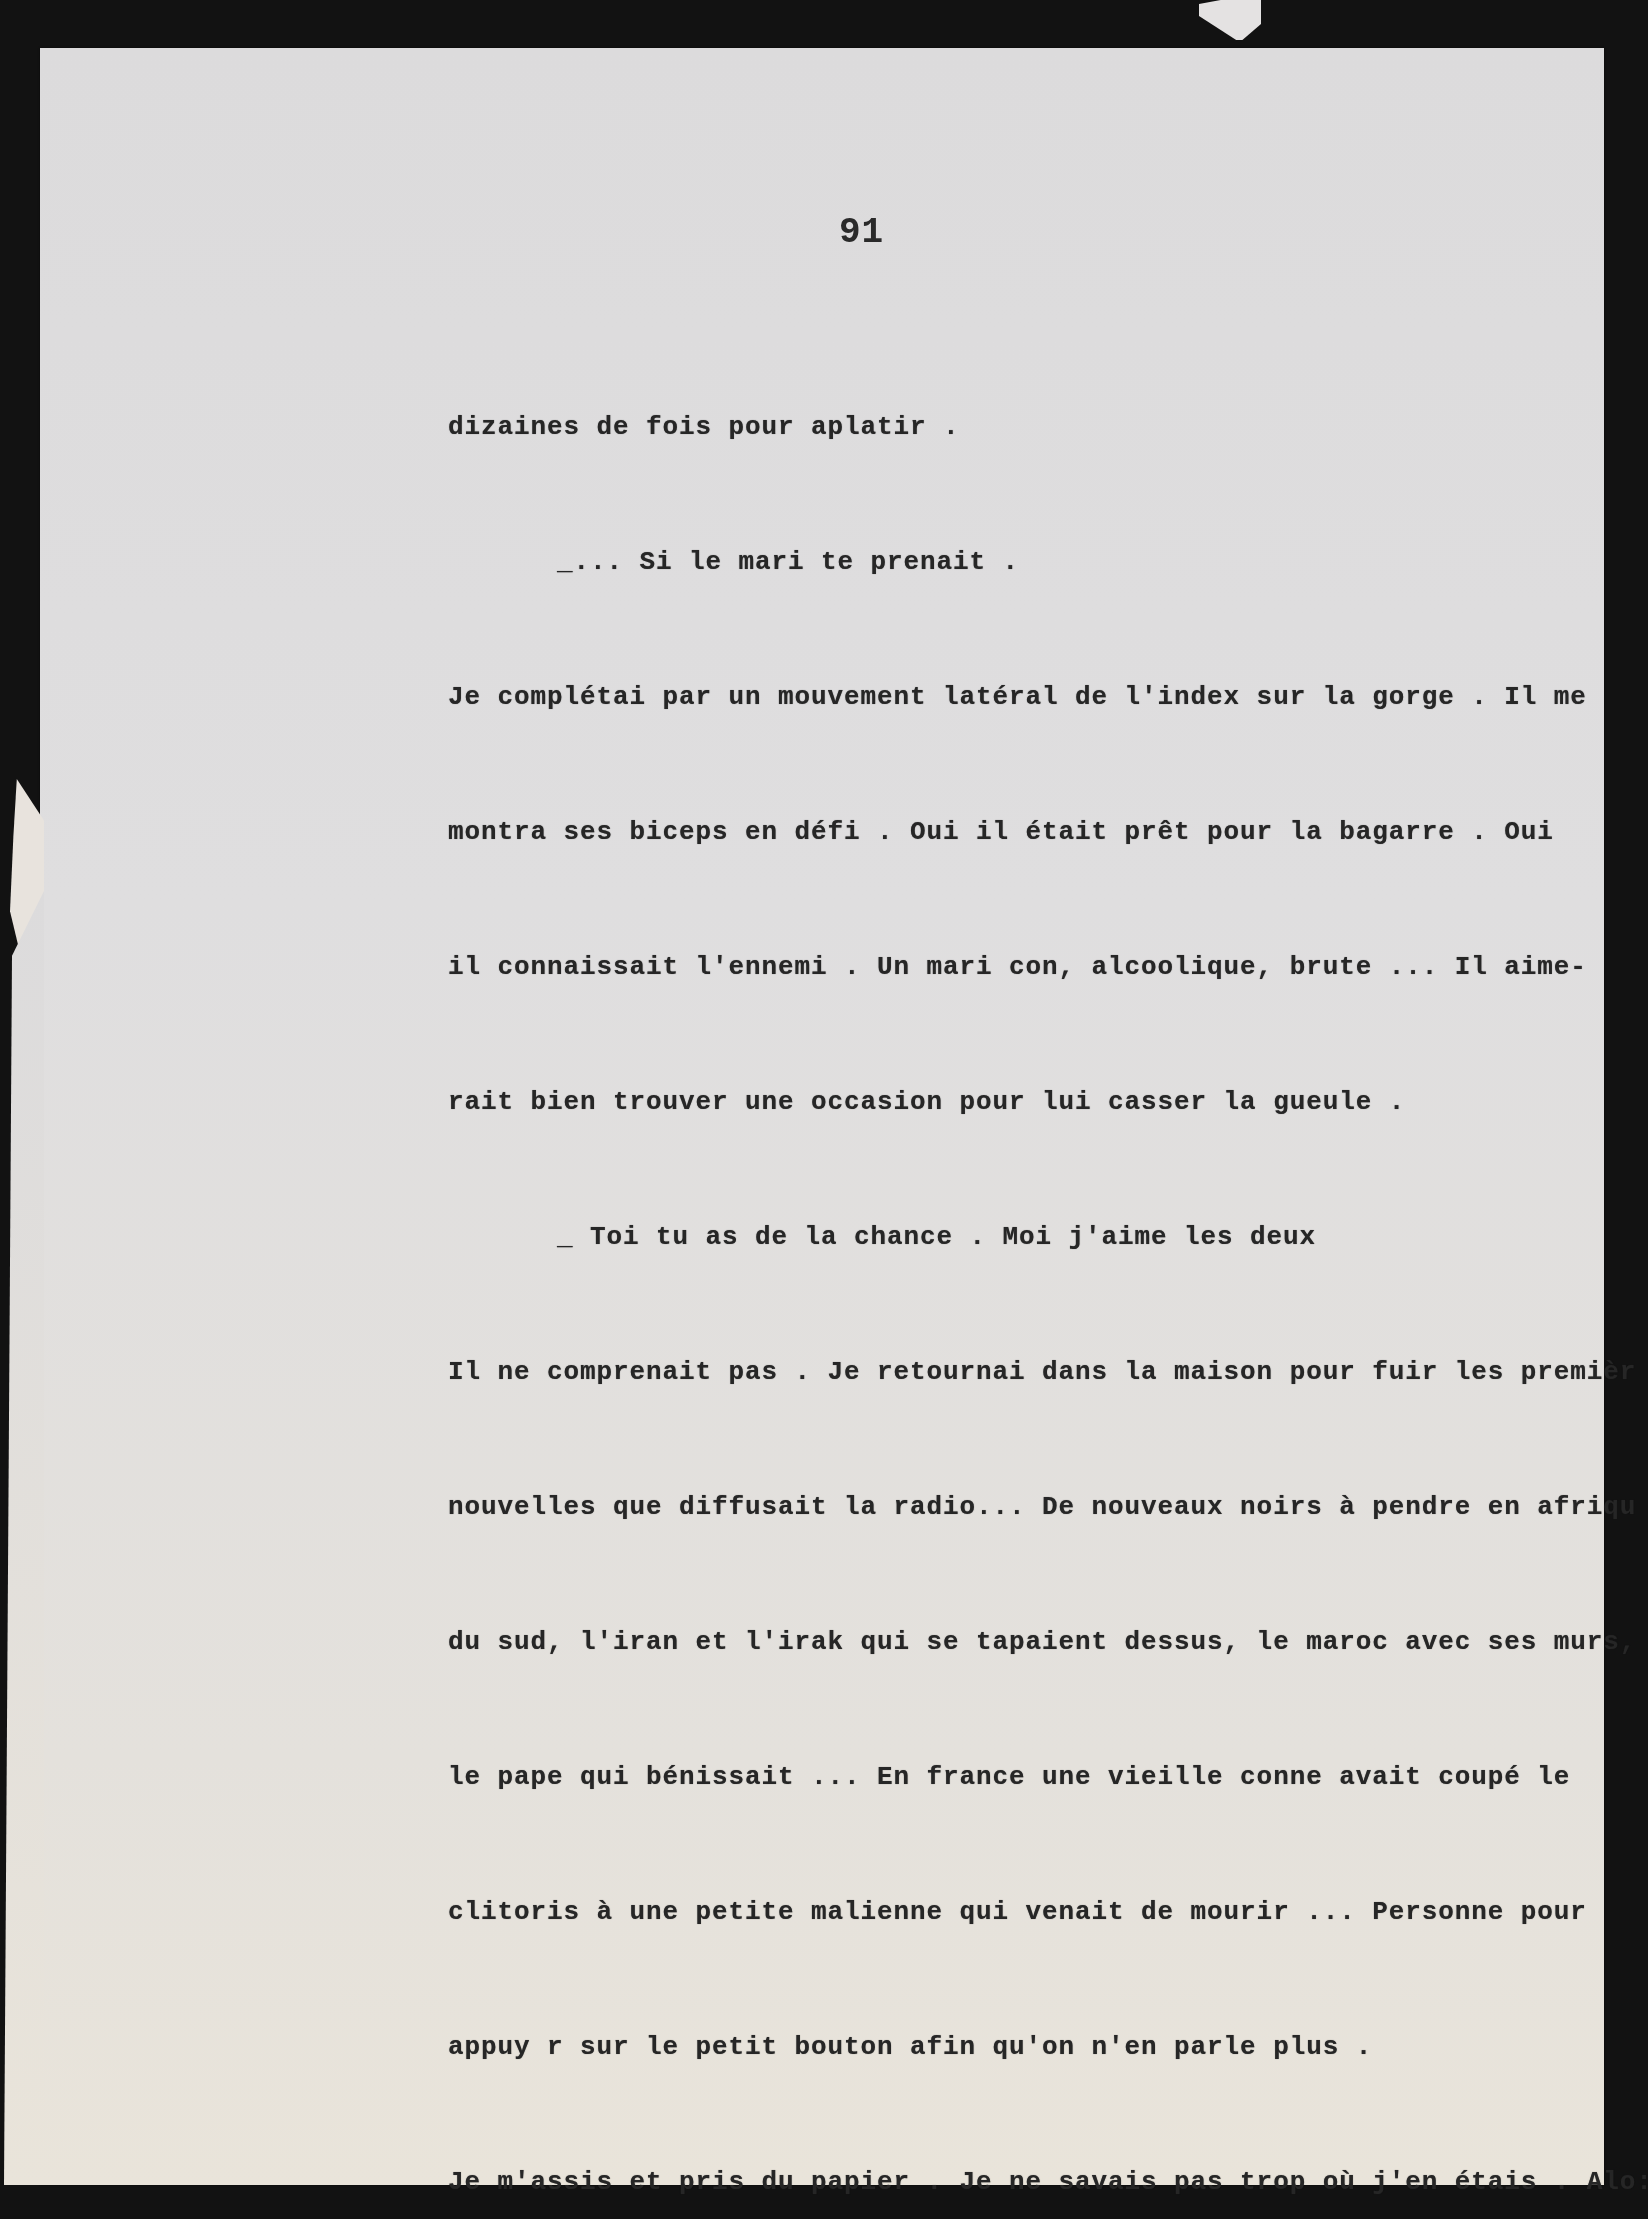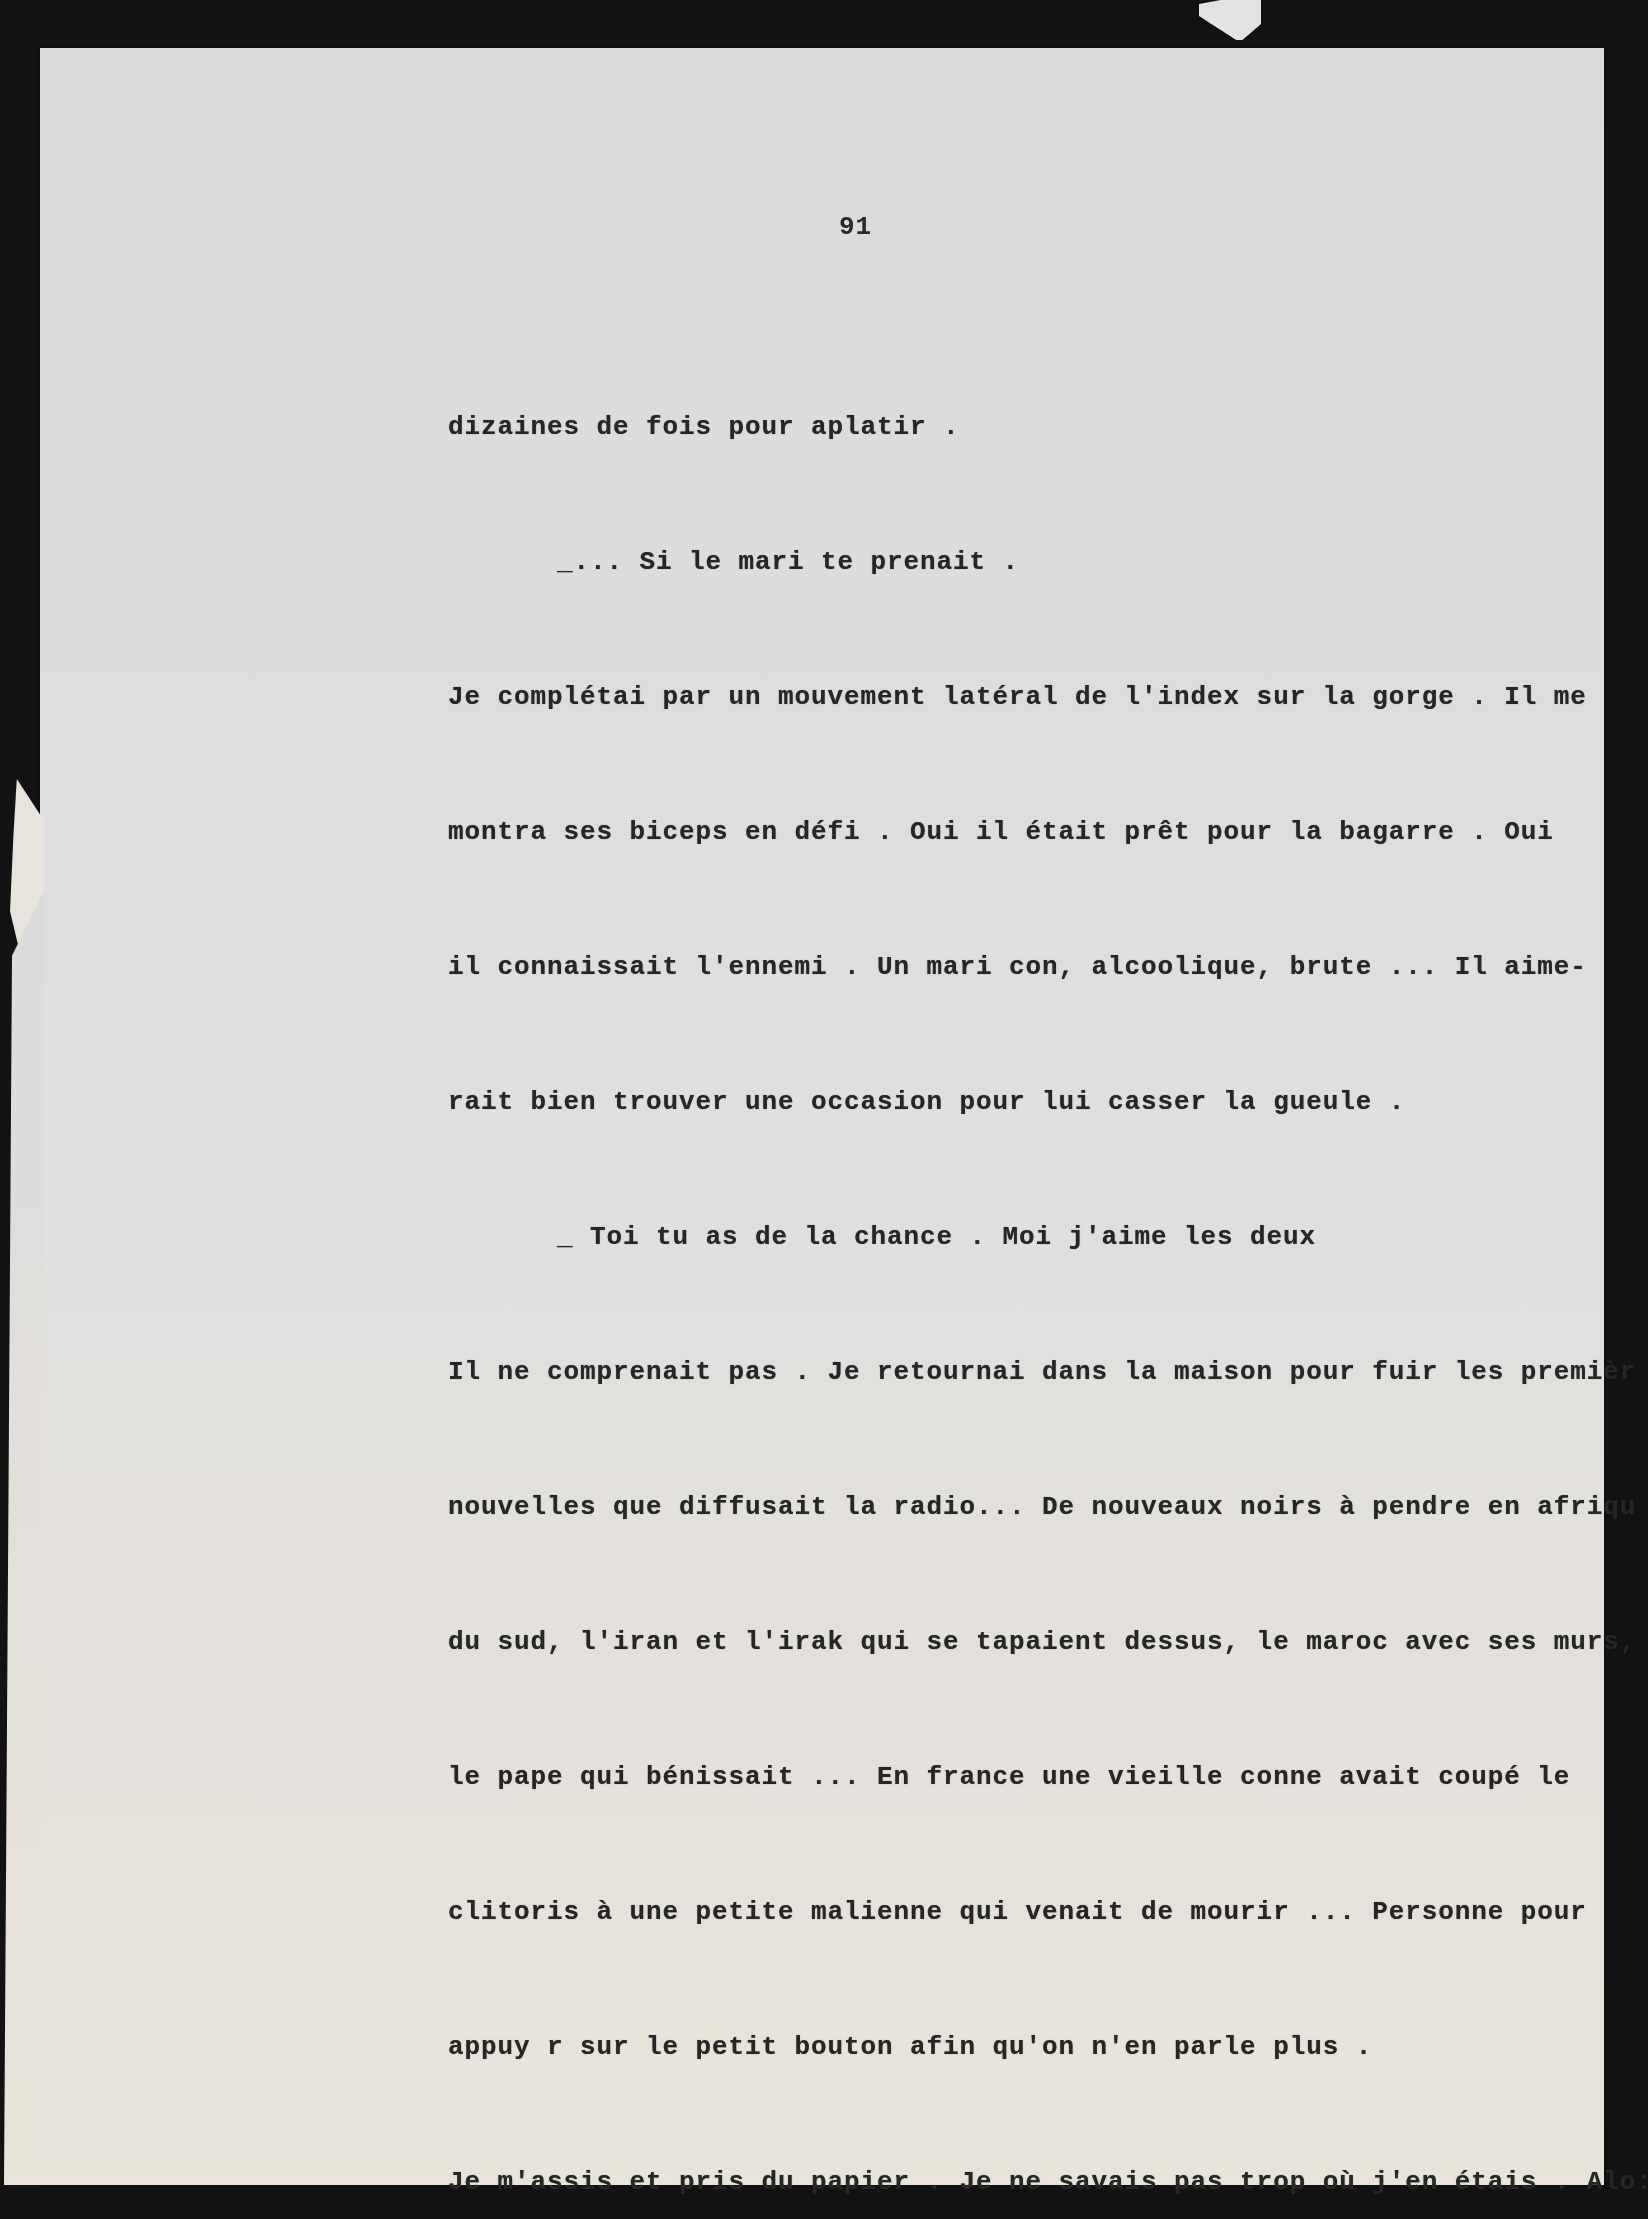--- a/index.html
+++ b/index.html
@@ -51,21 +51,21 @@
       top: 0;
       width: 62px;
       height: 40px;
       background: #e4e2e2;
       clip-path: polygon(0 10%, 35% 0, 100% 0, 100% 60%, 70% 100%, 60% 100%, 0 40%);
     }
     .page-number {
       position: absolute;
       left: 799px;
       top: 164px;
-      font-size: 26px;
+      font-size: 36px;
       font-weight: bold;
       color: #2a2a2a;
       letter-spacing: 1px;
     }
     .text-block {
       position: absolute;
       left: 408px;
       top: 267px;
       width: 1204px;
       color: #262626;

